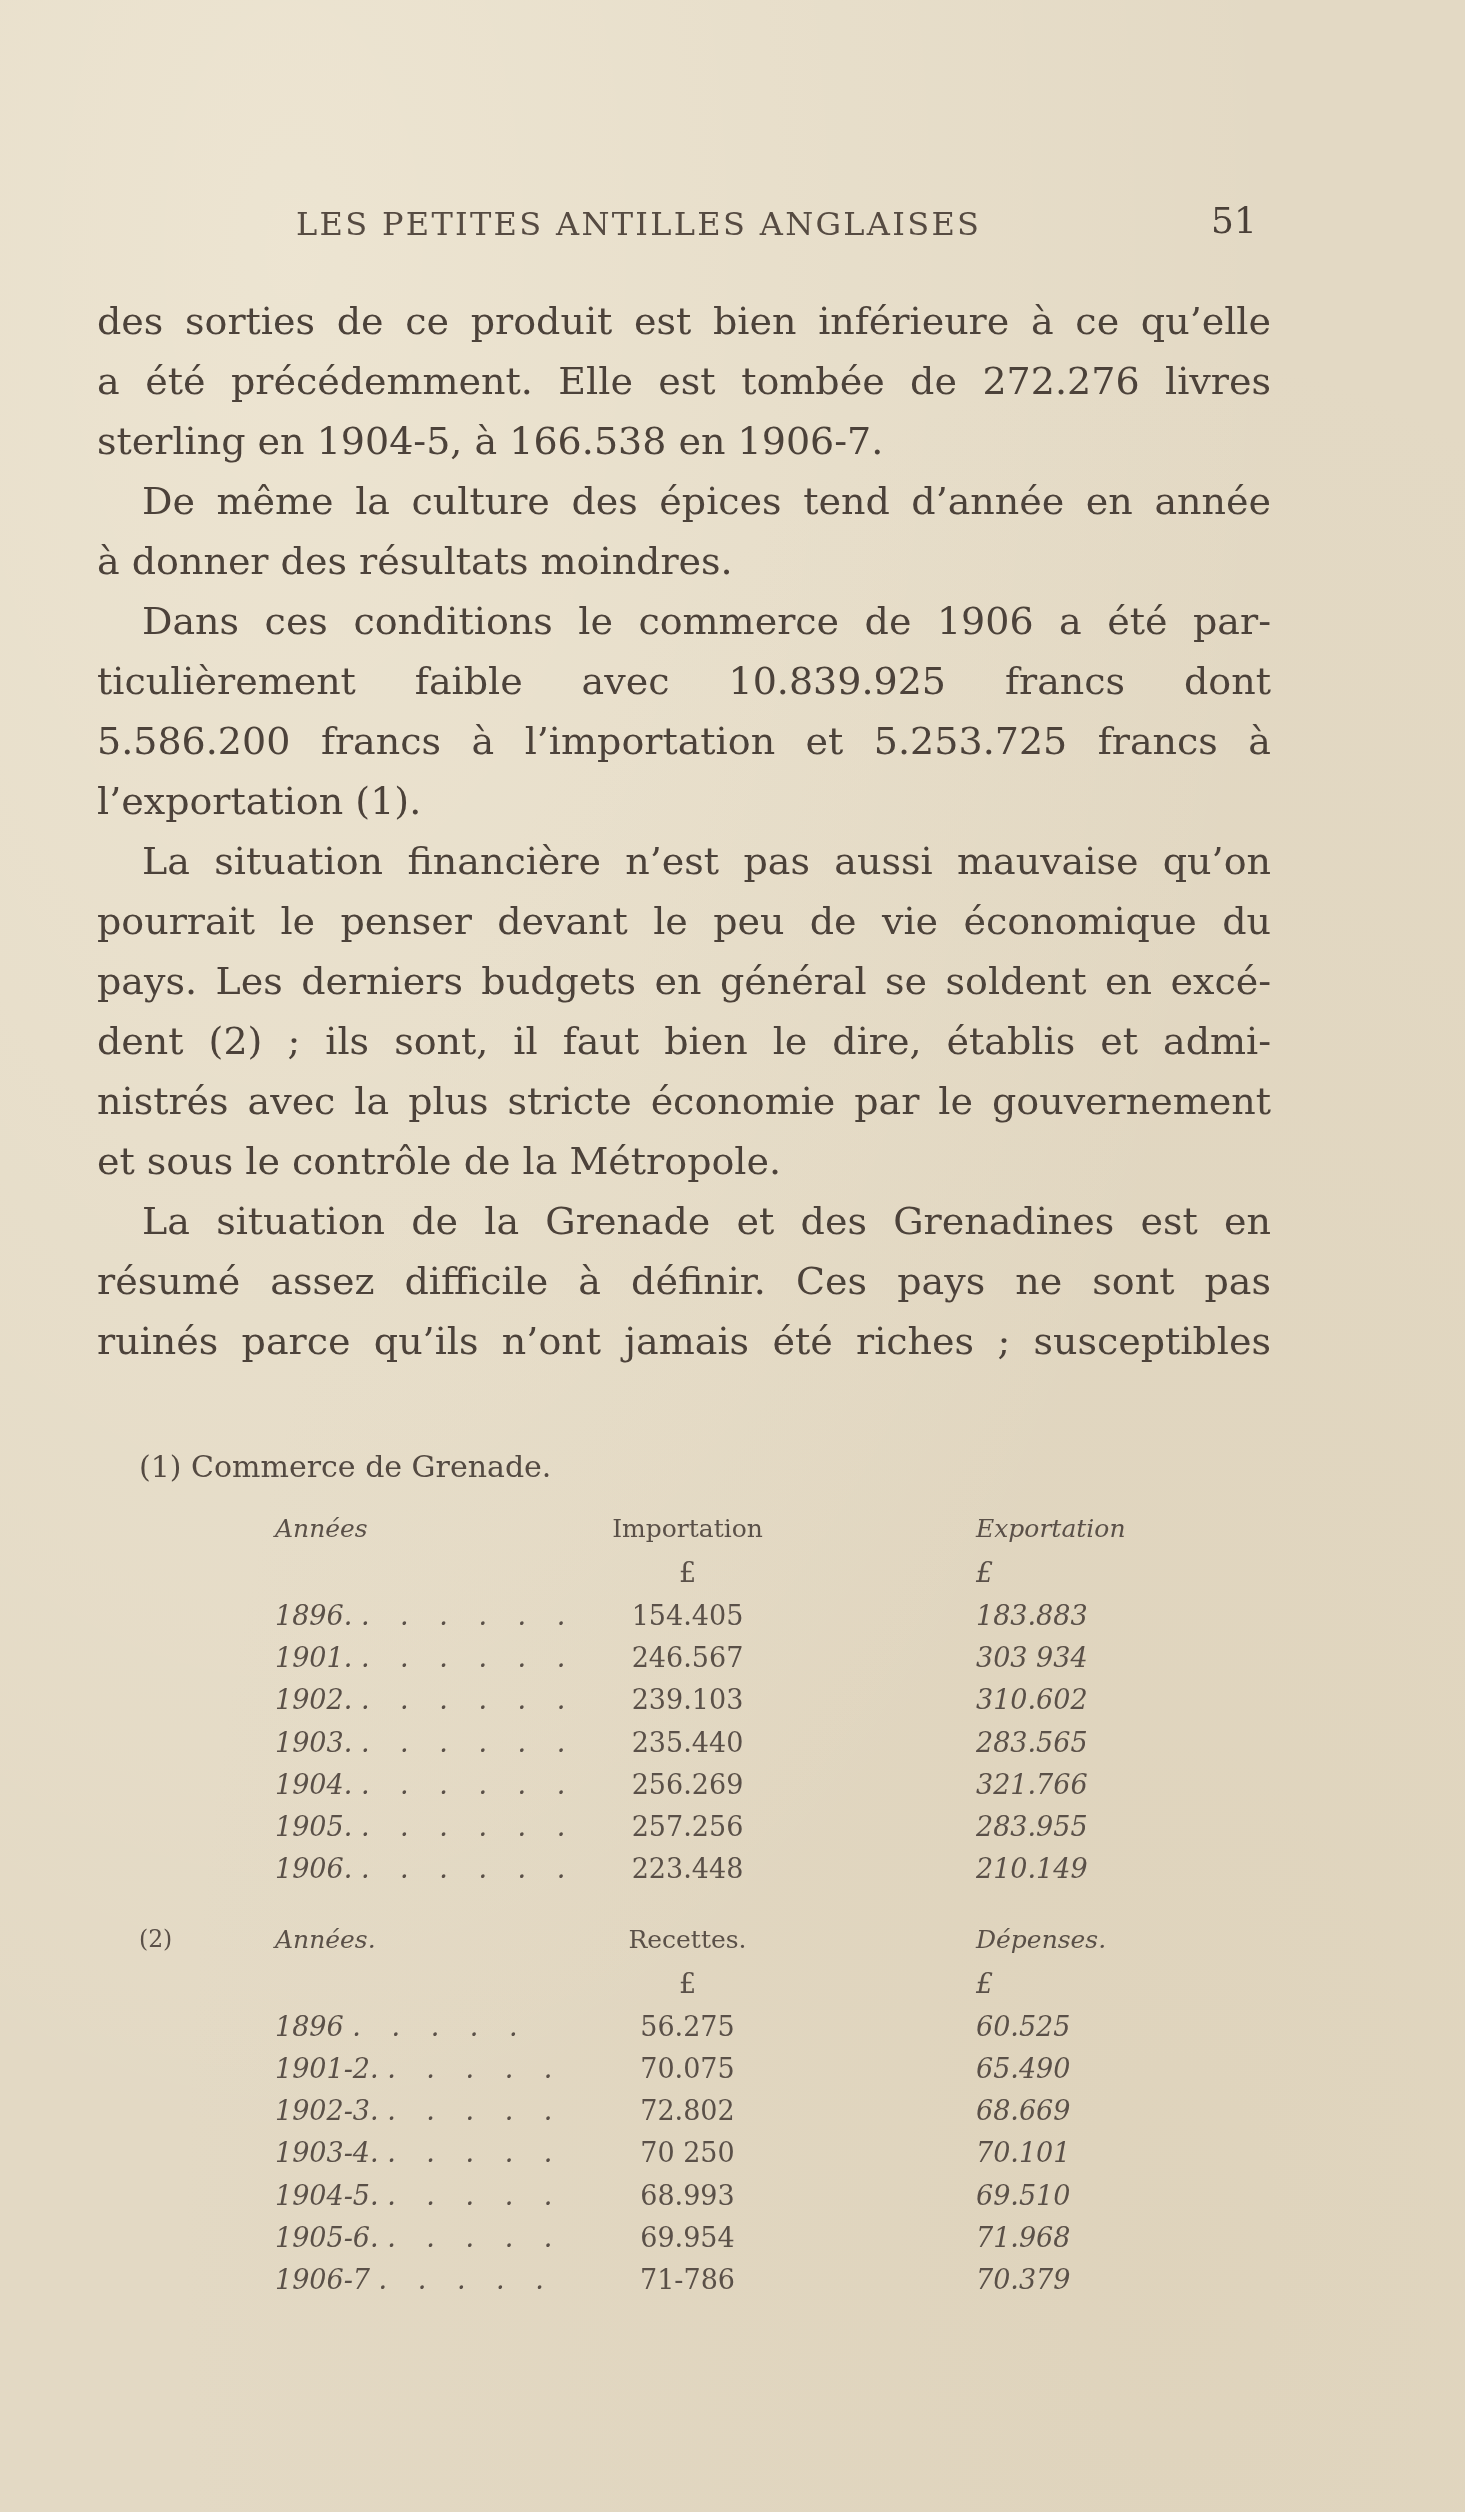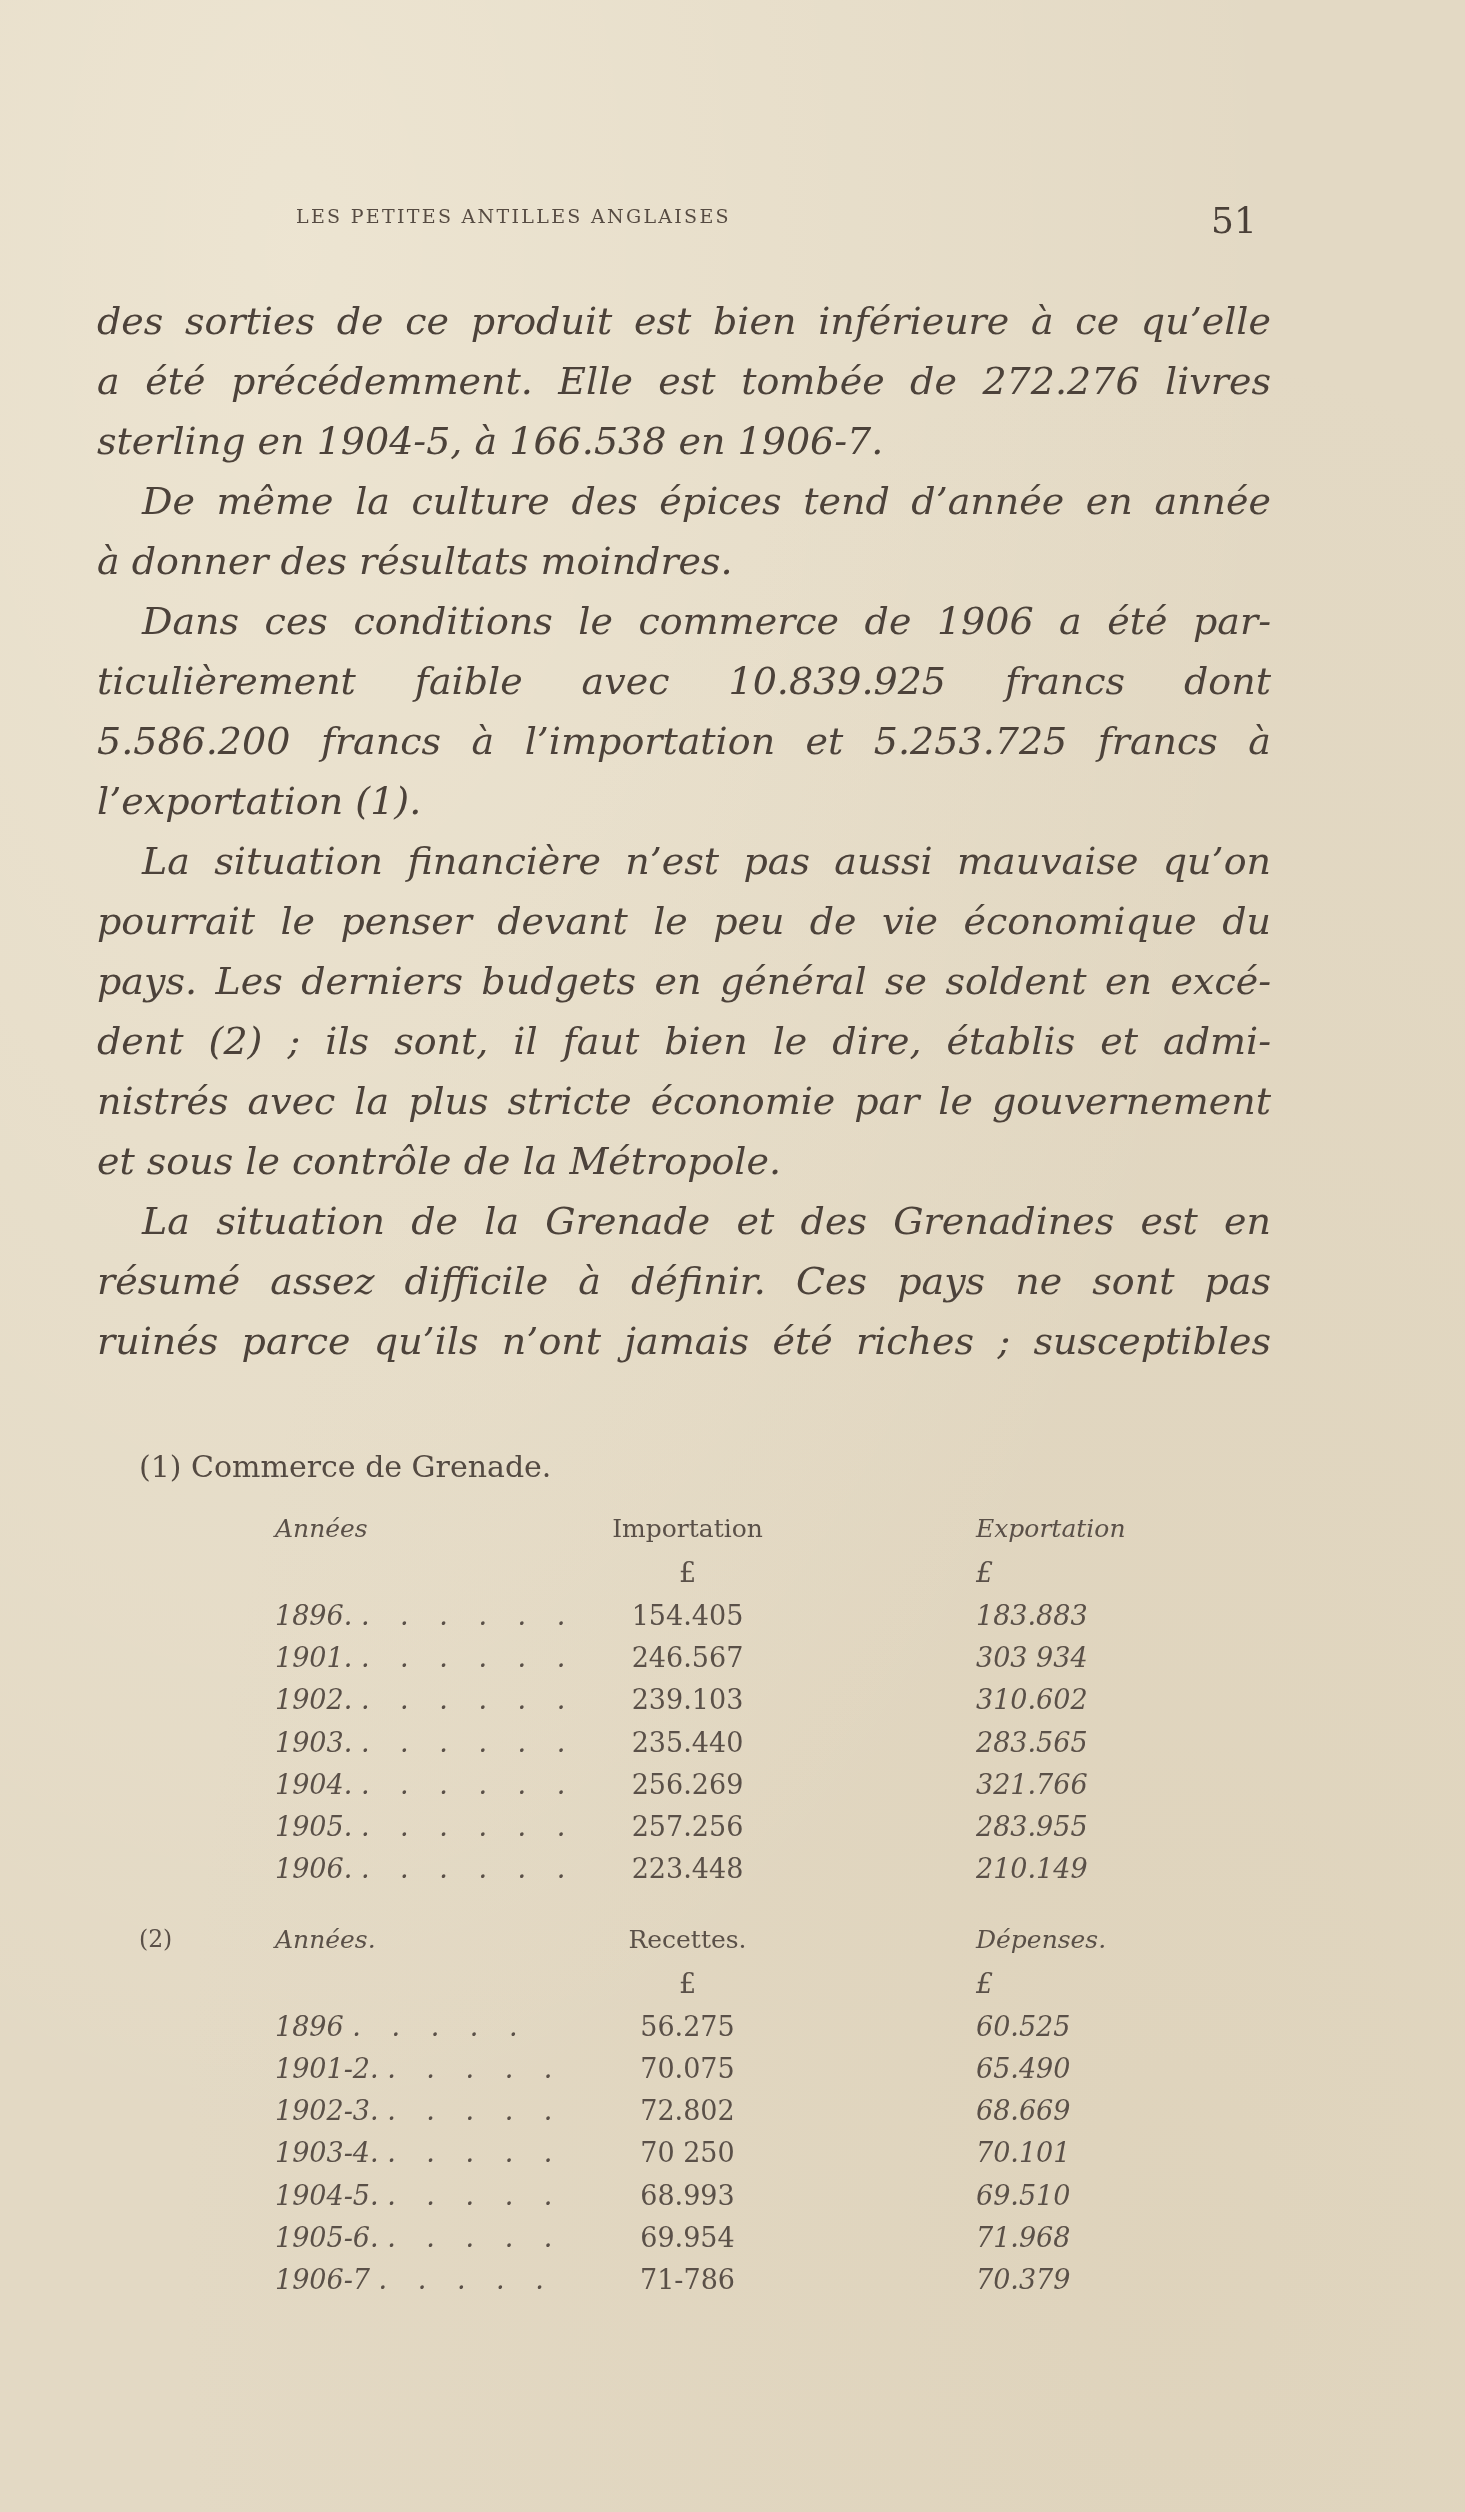--- a/index.html
+++ b/index.html
@@ -9,31 +9,30 @@
     background-image:
       radial-gradient(ellipse at 20% 10%, rgba(255,250,235,0.35), transparent 60%),
       radial-gradient(ellipse at 80% 90%, rgba(210,195,165,0.25), transparent 60%);
     color: #4a4038;
     font-family: "DejaVu Serif", "Liberation Serif", serif;
     position: relative;
   }
   .page { position: absolute; left: 0; top: 0; width: 1465px; height: 2512px; }
   .running-head {
     position: absolute; top: 205px; left: 296px; width: 767px;
-    font-size: 19px; letter-spacing: 2.3px; color: #564b42;
+    font-size: 32px; letter-spacing: 2.3px; color: #564b42;
   }
   .page-number {
     position: absolute; top: 200px; left: 1211px;
     font-size: 36px; color: #4a4038;
   }
   .body-text {
     position: absolute; left: 97px; top: 291px; width: 1174px;
     font-size: 38px; line-height: 60px; color: #4c423a;
     text-align: justify;
-    font-style: italic;
   }
   .line { display: block; white-space: nowrap; height: 60px; }
   .line.justify { text-align-last: justify; text-align: justify; white-space: normal; overflow: hidden; }
   .line.indent { padding-left: 45px; }
   .footnote-title {
     position: absolute; left: 139px; top: 1449px;
     font-size: 30px; color: #544a42;
   }
   .table {
     position: absolute; left: 0; width: 1465px; font-size: 27px; color: #5a5048;

